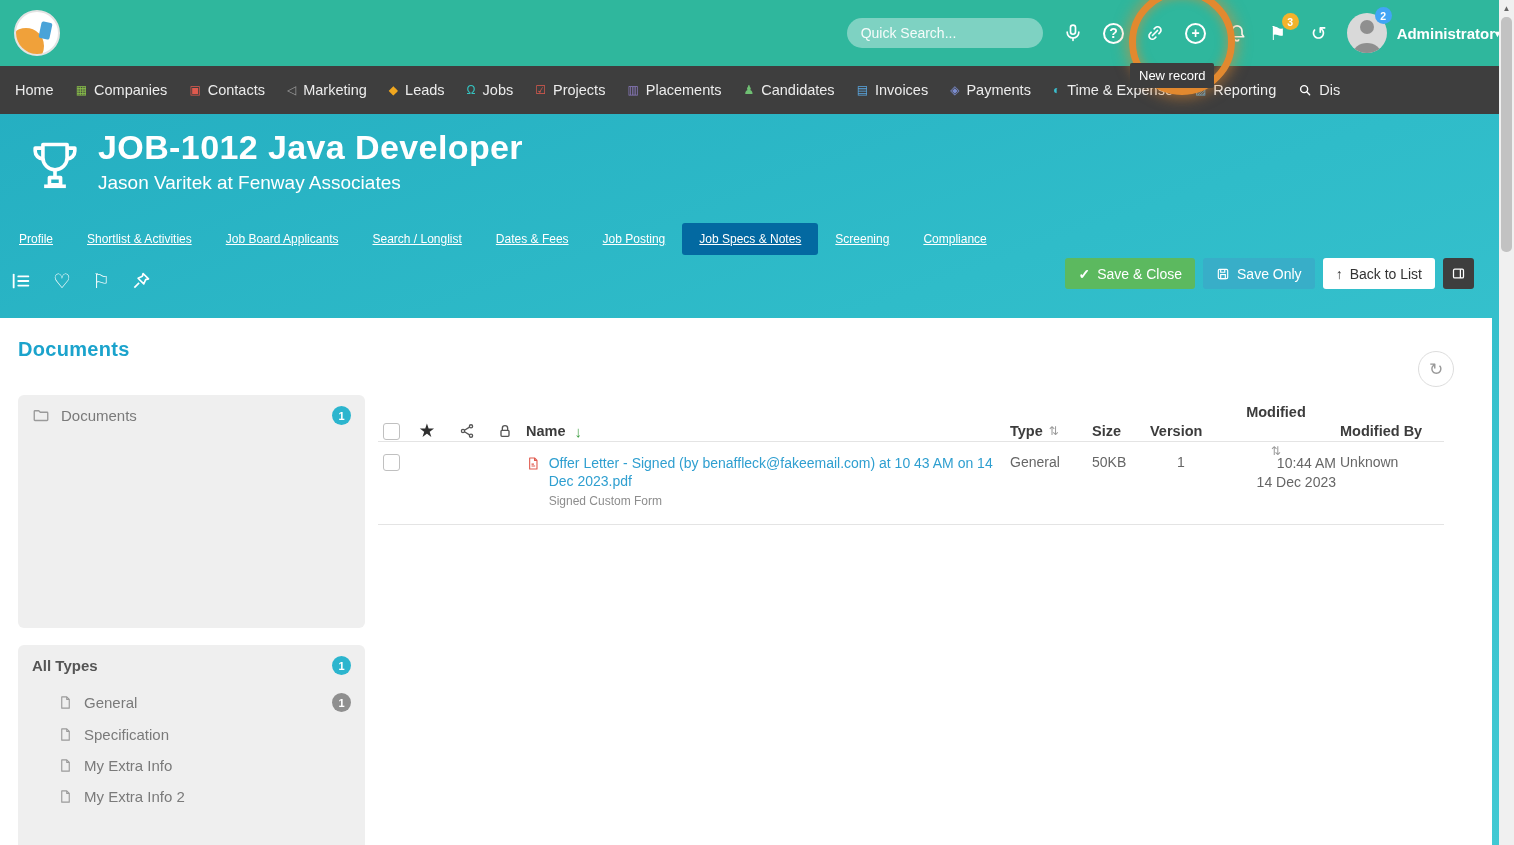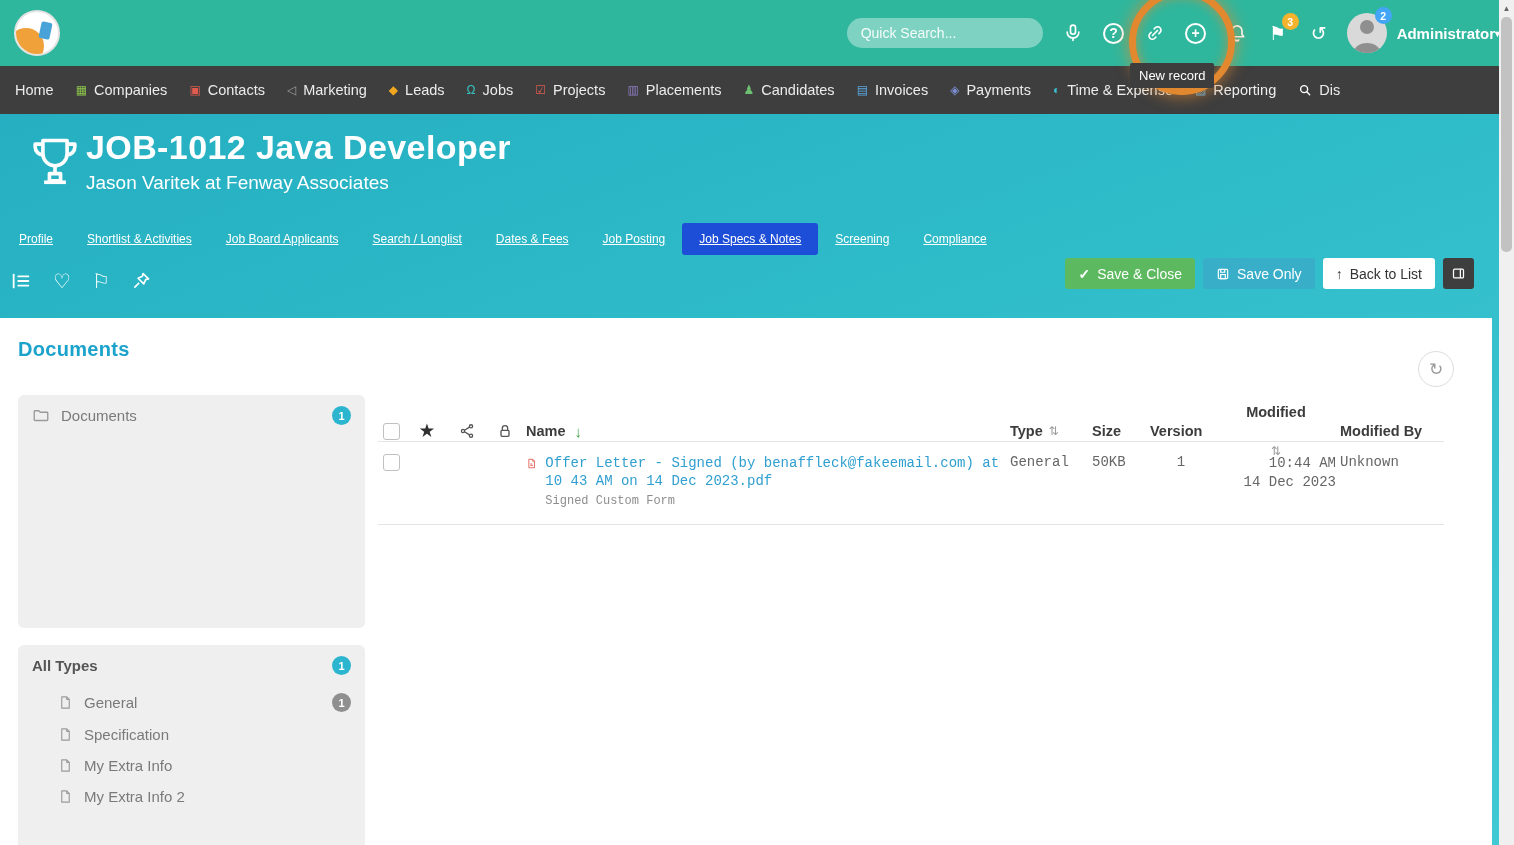--- a/index.html
+++ b/index.html
@@ -42,26 +42,26 @@
 
   
   .navbar { position:absolute; top:66px; left:0; right:0; height:48px; background:#3e3e3e;
     display:flex; align-items:center; padding:0 4px; z-index:19; overflow:hidden; }
   .nav-item { display:flex; align-items:center; gap:7px; padding:0 11px; height:48px; color:#ececec;
     font-size:14.5px; cursor:pointer; white-space:nowrap; }
   .nav-glyph { font-size:12px; line-height:1; }
   .nav-item svg { flex:none; }
 
   
-  .hero-head { position:absolute; top:128px; left:26px; display:flex; gap:2px; color:#fff; z-index:5; align-items:center; }
+  .hero-head { position:absolute; top:128px; left:26px; display:flex; gap:14px; color:#fff; z-index:5; align-items:flex-end; }
   .hero-title { font-size:34px; font-weight:bold; letter-spacing:.4px; }
   .hero-subtitle { font-size:19px; margin-top:5px; font-weight:normal; }
   .tabs { position:absolute; top:223px; left:2px; display:flex; z-index:5; }
   .tab { padding:9px 17px; color:#fff; font-size:12px; cursor:pointer; border-radius:3px; white-space:nowrap;text-decoration:underline; }
-  .tab.active { background:#1d4ed8; }
+  .tab.active { background:#0369a1; }
   .quick-actions { position:absolute; top:270px; left:10px; display:flex; align-items:center; gap:21px; z-index:5; }
   .qa-icon { color:#fff; font-size:20px; line-height:1; display:flex; cursor:pointer; }
   .action-buttons { position:absolute; top:258px; right:40px; display:flex; gap:8px; z-index:5; }
   .btn { height:31px; display:flex; align-items:center; gap:7px; padding:0 13px; border-radius:3px;
     font-size:14px; color:#fff; cursor:pointer; white-space:nowrap; }
   .btn-green { background:#5cb95f; }
   .btn-teal { background:#38aec8; }
   .btn-white { background:#fff; color:#333; }
   .btn-dark { width:31px; padding:0; justify-content:center; background:#3e3e3e; }
   .btn .bold-glyph { font-weight:bold; }
@@ -81,21 +81,21 @@
   .count-badge { min-width:19px; height:19px; border-radius:10px; background:#2cb5ce; color:#fff; font-size:11px;
     font-weight:bold; display:flex; align-items:center; justify-content:center; padding:0 5px; }
   .count-badge.gray { background:#8f8f8f; }
   .type-item { display:flex; align-items:center; gap:11px; padding:7px 14px 7px 40px; cursor:pointer; }
 
   
   .table { position:absolute; left:378px; top:86px; width:1066px; }
   .t-row { display:grid; grid-template-columns:26px 38px 34px 34px 1fr 78px 54px 62px 120px 104px;
     column-gap:4px; align-items:center; border-bottom:1px solid #e4e4e4; }
   .t-head { height:38px; font-weight:bold; color:#3c3c3c; font-size:14.5px; }
-  .t-data { padding:12px 0 16px; align-items:flex-start;font-family:Liberation Mono, monospace; }
+  .t-data { padding:12px 0 16px; align-items:flex-start; }
   .hicon { display:flex; justify-content:center; align-items:center; cursor:pointer; }
   .star { color:#2f2f2f; font-size:16px; line-height:1; }
   .name-head { display:flex; gap:9px; align-items:center; }
   .sort { color:#9a9a9a; font-size:12px; font-weight:normal; }
   .green-arrow { color:#43a047; font-weight:bold; font-size:15px; cursor:pointer; }
   .head-cell { display:flex; gap:6px; align-items:center; }
   .head-right { display:flex; justify-content:flex-end; gap:24px; align-items:center;flex-direction:column; }
   .checkbox { width:17px; height:17px; border:1px solid #c0c0c0; border-radius:3px; background:#fff; cursor:pointer; }
   .file-cell { display:flex; gap:8px; align-items:flex-start; }
   .file-text { max-width:470px; }

